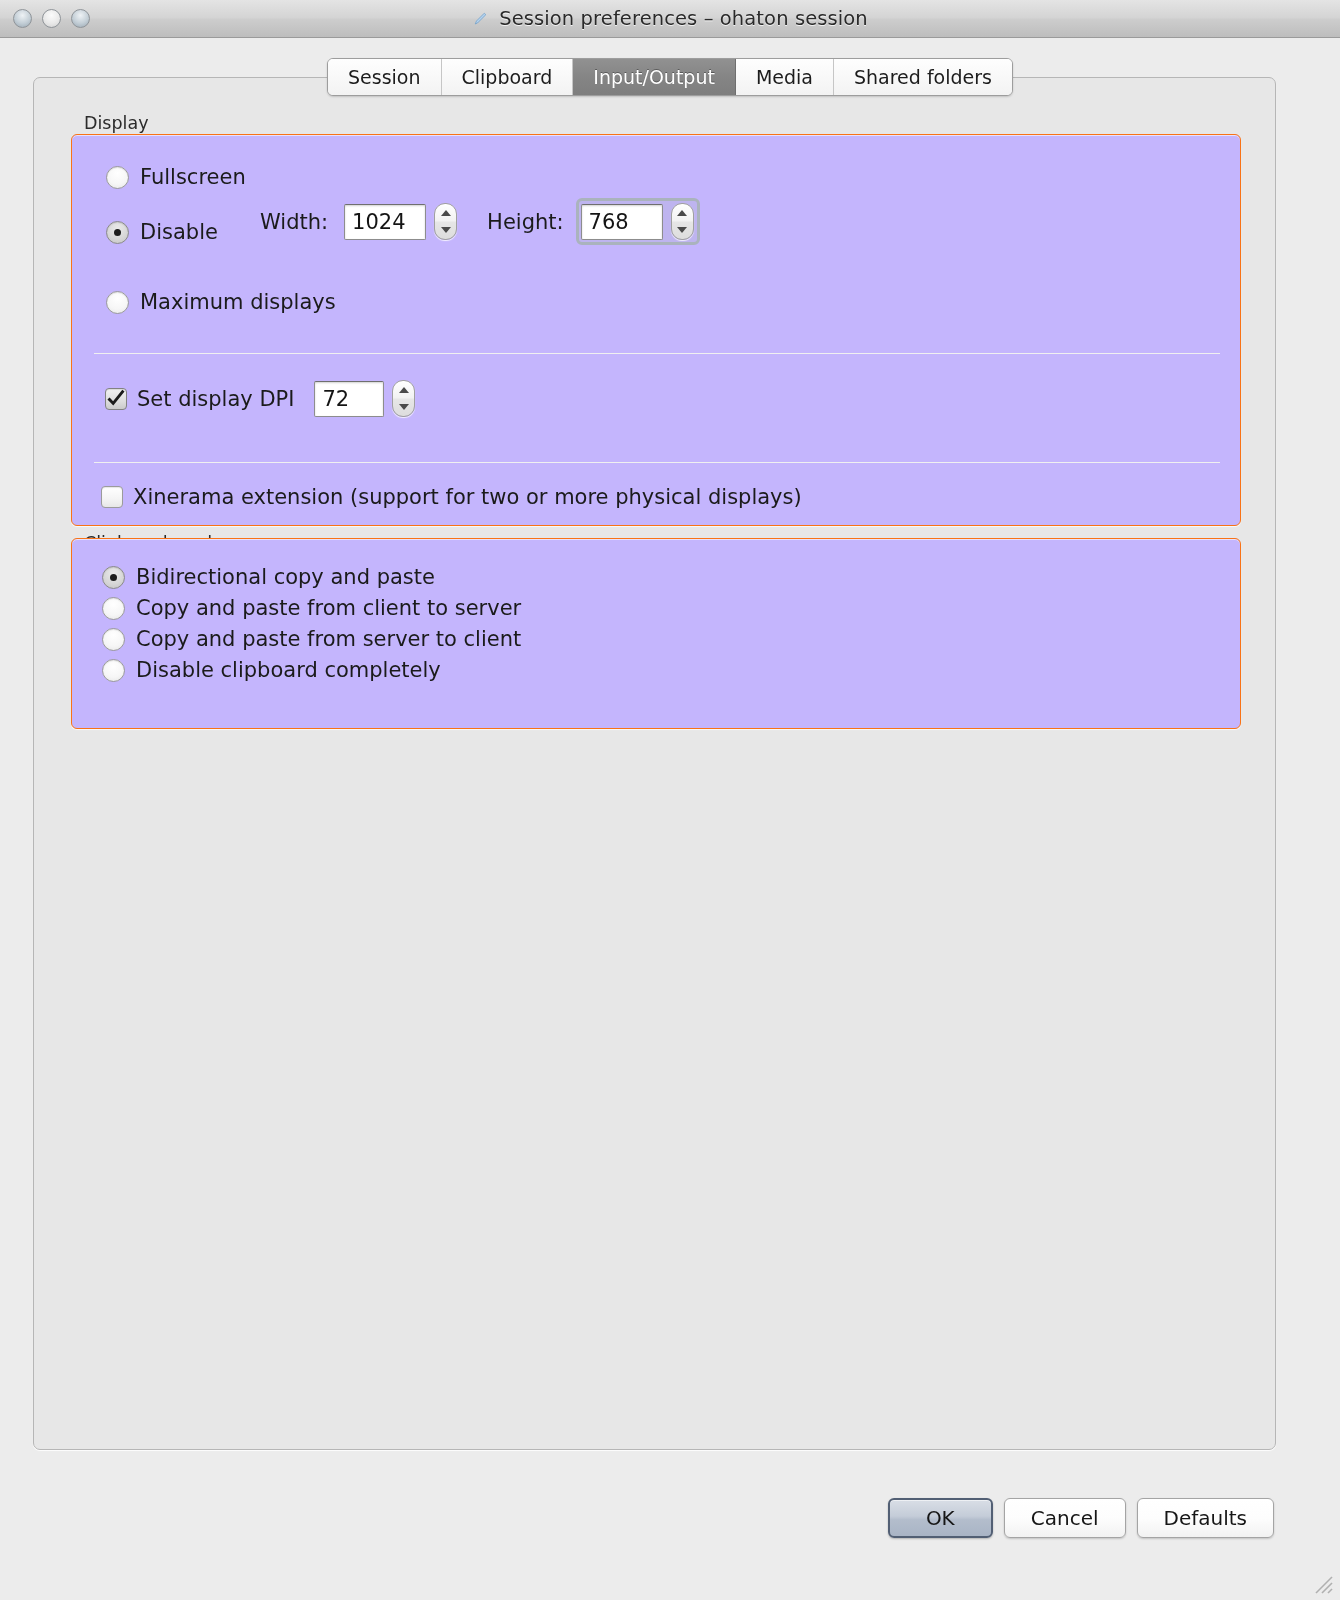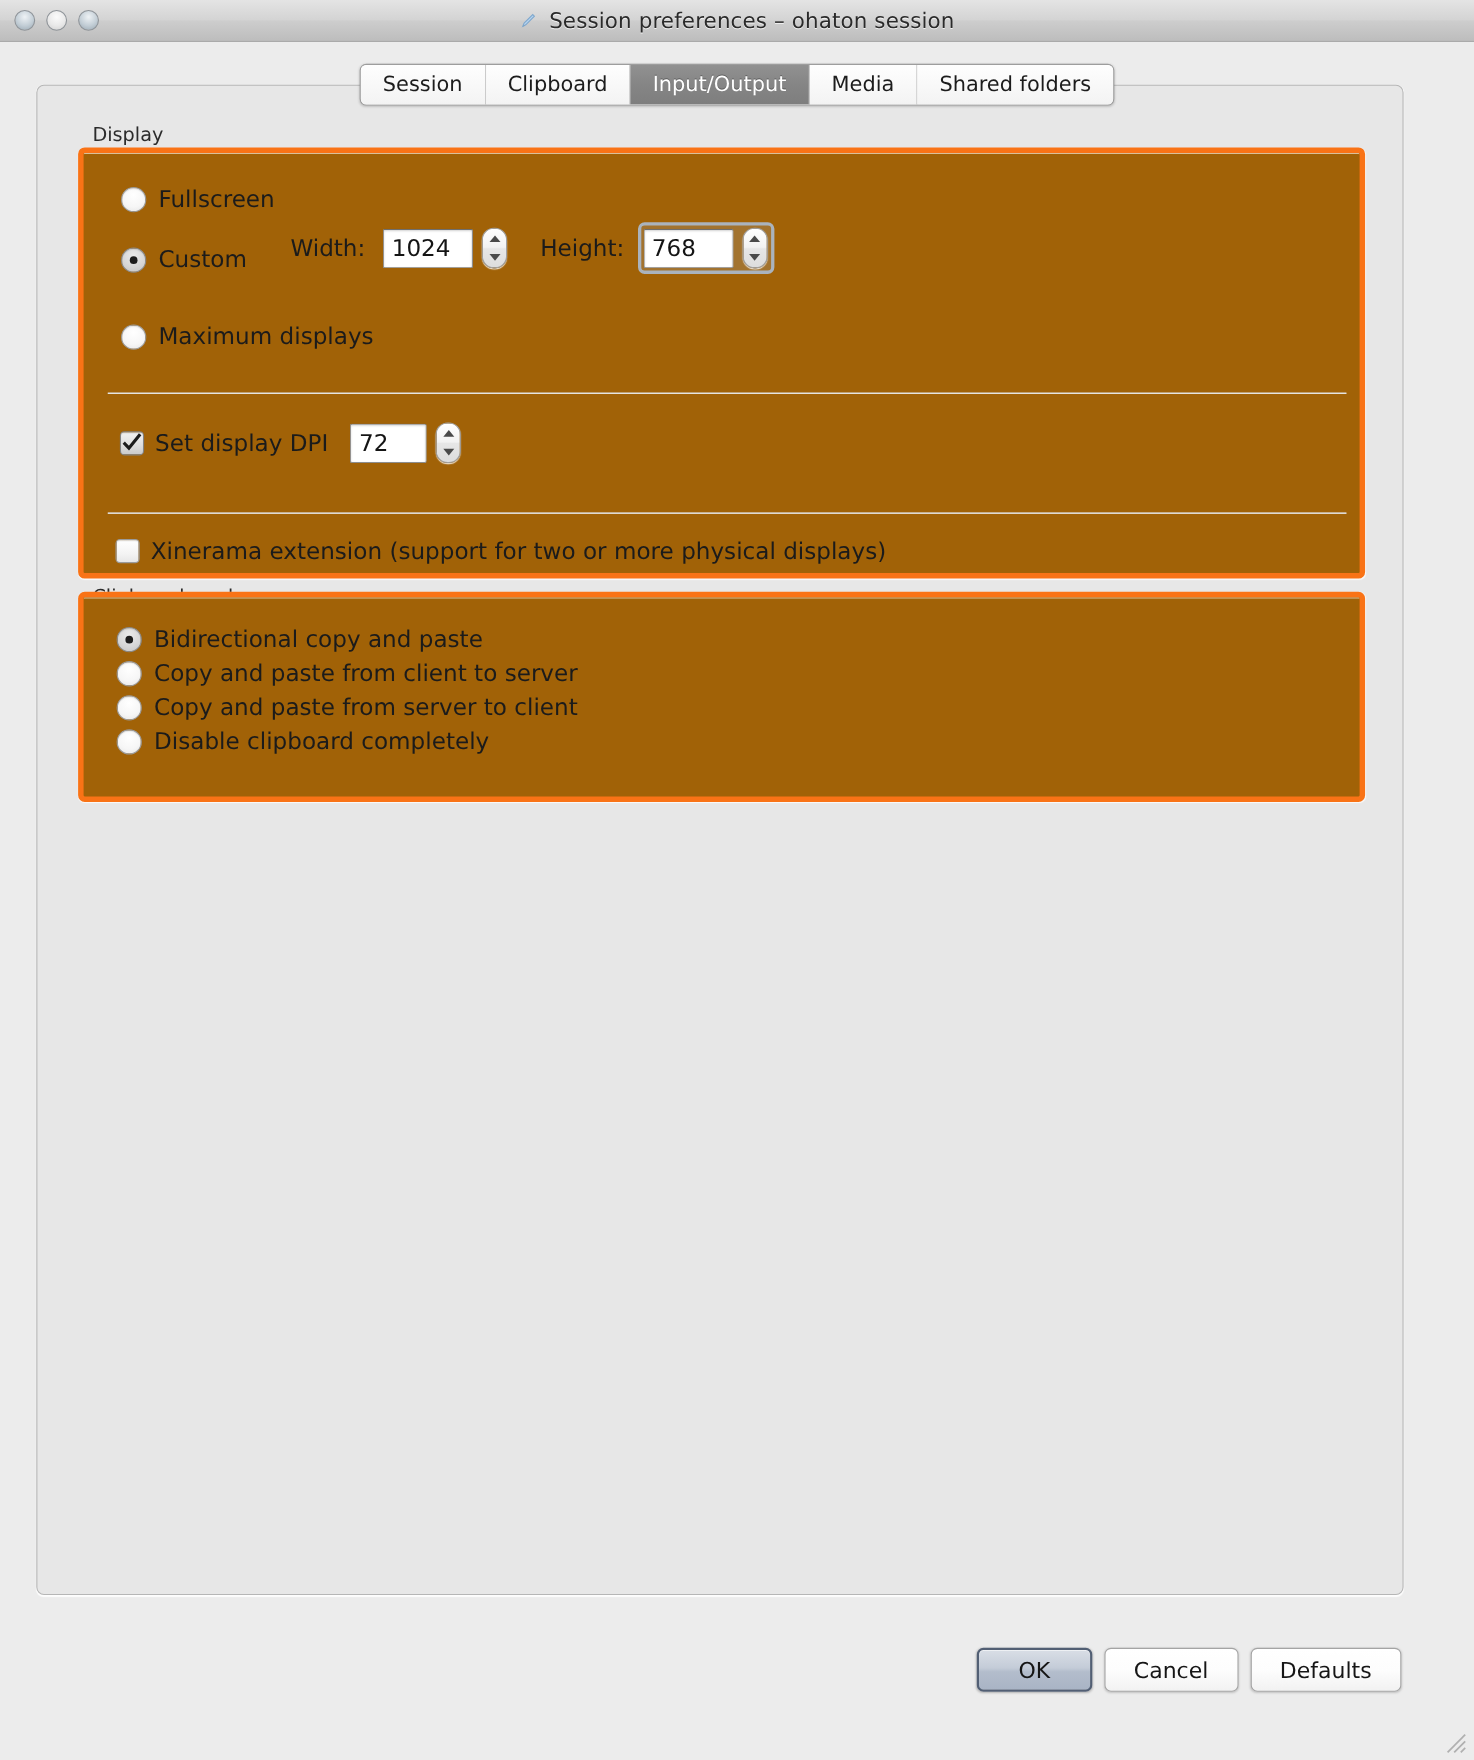--- a/index.html
+++ b/index.html
@@ -77,22 +77,22 @@
     position: absolute; left: 33px; top: 77px; width: 1243px; height: 1373px;
     background: #e7e7e7;
     border: 1px solid #b6b6b6;
     border-radius: 7px;
     box-shadow: 0 1px 1px rgba(255,255,255,.9);
   }
 
   
   .group {
     position: absolute;
-    background: #a16207;
-    border: 5px solid #f97316;
+    background: #c4b5fd;
+    border: 1px solid #f97316;
     border-radius: 6px;
     box-shadow: inset 0 1px 0 rgba(255,255,255,.6), 0 1px 1px rgba(255,255,255,.8);
   }
   .group-label {
     position: absolute; font-size: 17.5px; color: #2b2b2b;
   }
   #group-display { left: 37px; top: 56px; width: 1170px; height: 392px; }
   #label-display { left: 50px; top: 35px; }
   #group-clipboard { left: 37px; top: 460px; width: 1170px; height: 191px; }
   #label-clipboard { left: 50px; top: 439px; margin-top: 16px; }
@@ -216,21 +216,21 @@
 
   <div class="group" id="group-display">
 
     <div class="radio-row" style="left:34px; top:30px;">
       <span class="radio"></span>
       <span class="radio-label">Fullscreen</span>
     </div>
 
     <div class="radio-row" style="left:34px; top:85px;">
       <span class="radio on"></span>
-      <span class="radio-label">Custom</span>
+      <span class="radio-label">Disable</span>
     </div>
 
     <div style="position:absolute; left:188px; top:68px; display:flex; align-items:center; gap:16px;">
 
       <span class="field-label">Width:</span>
 
       <div class="spin-wrap">
         <input class="textfield" style="width: 82px;" type="text" value="1024">
         <div class="stepper">
           <span class="arrow up"></span>

